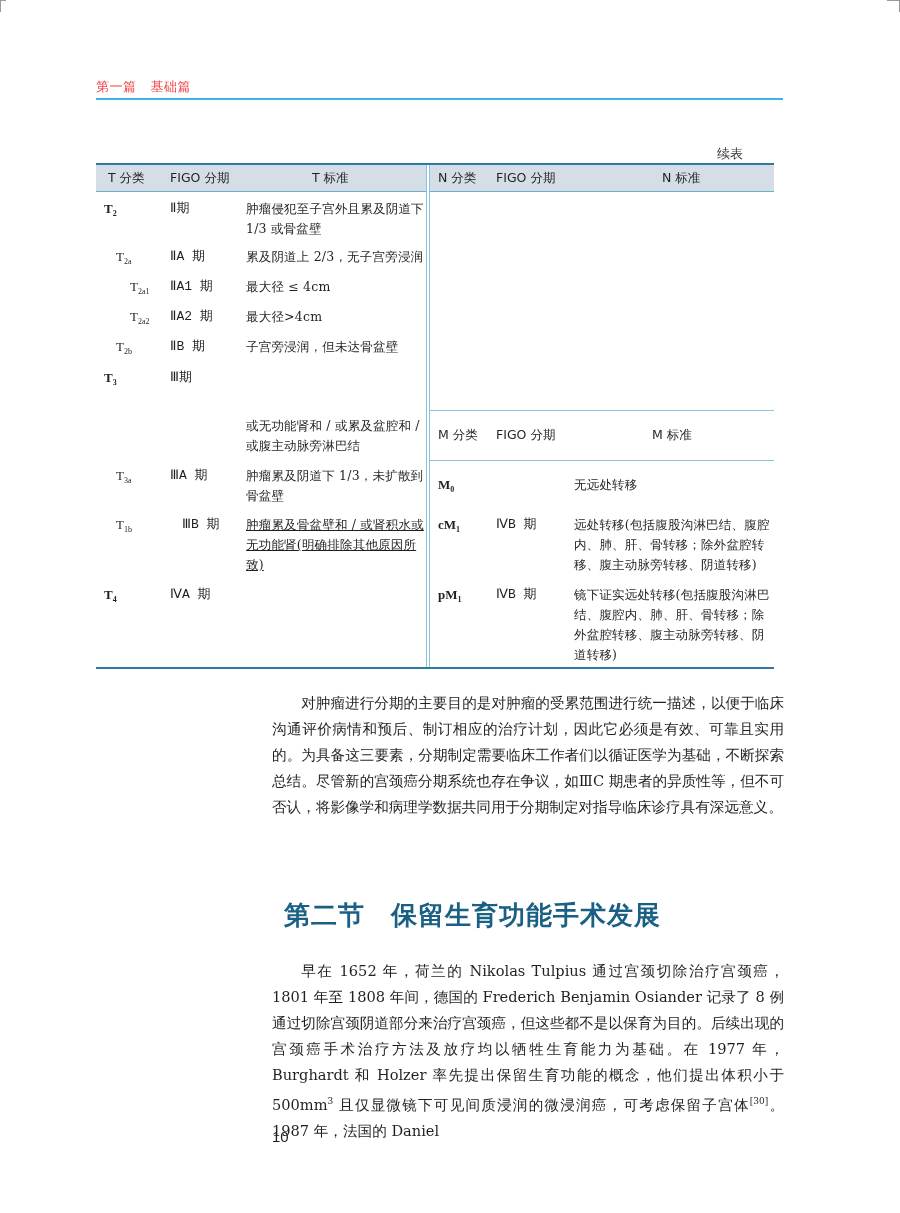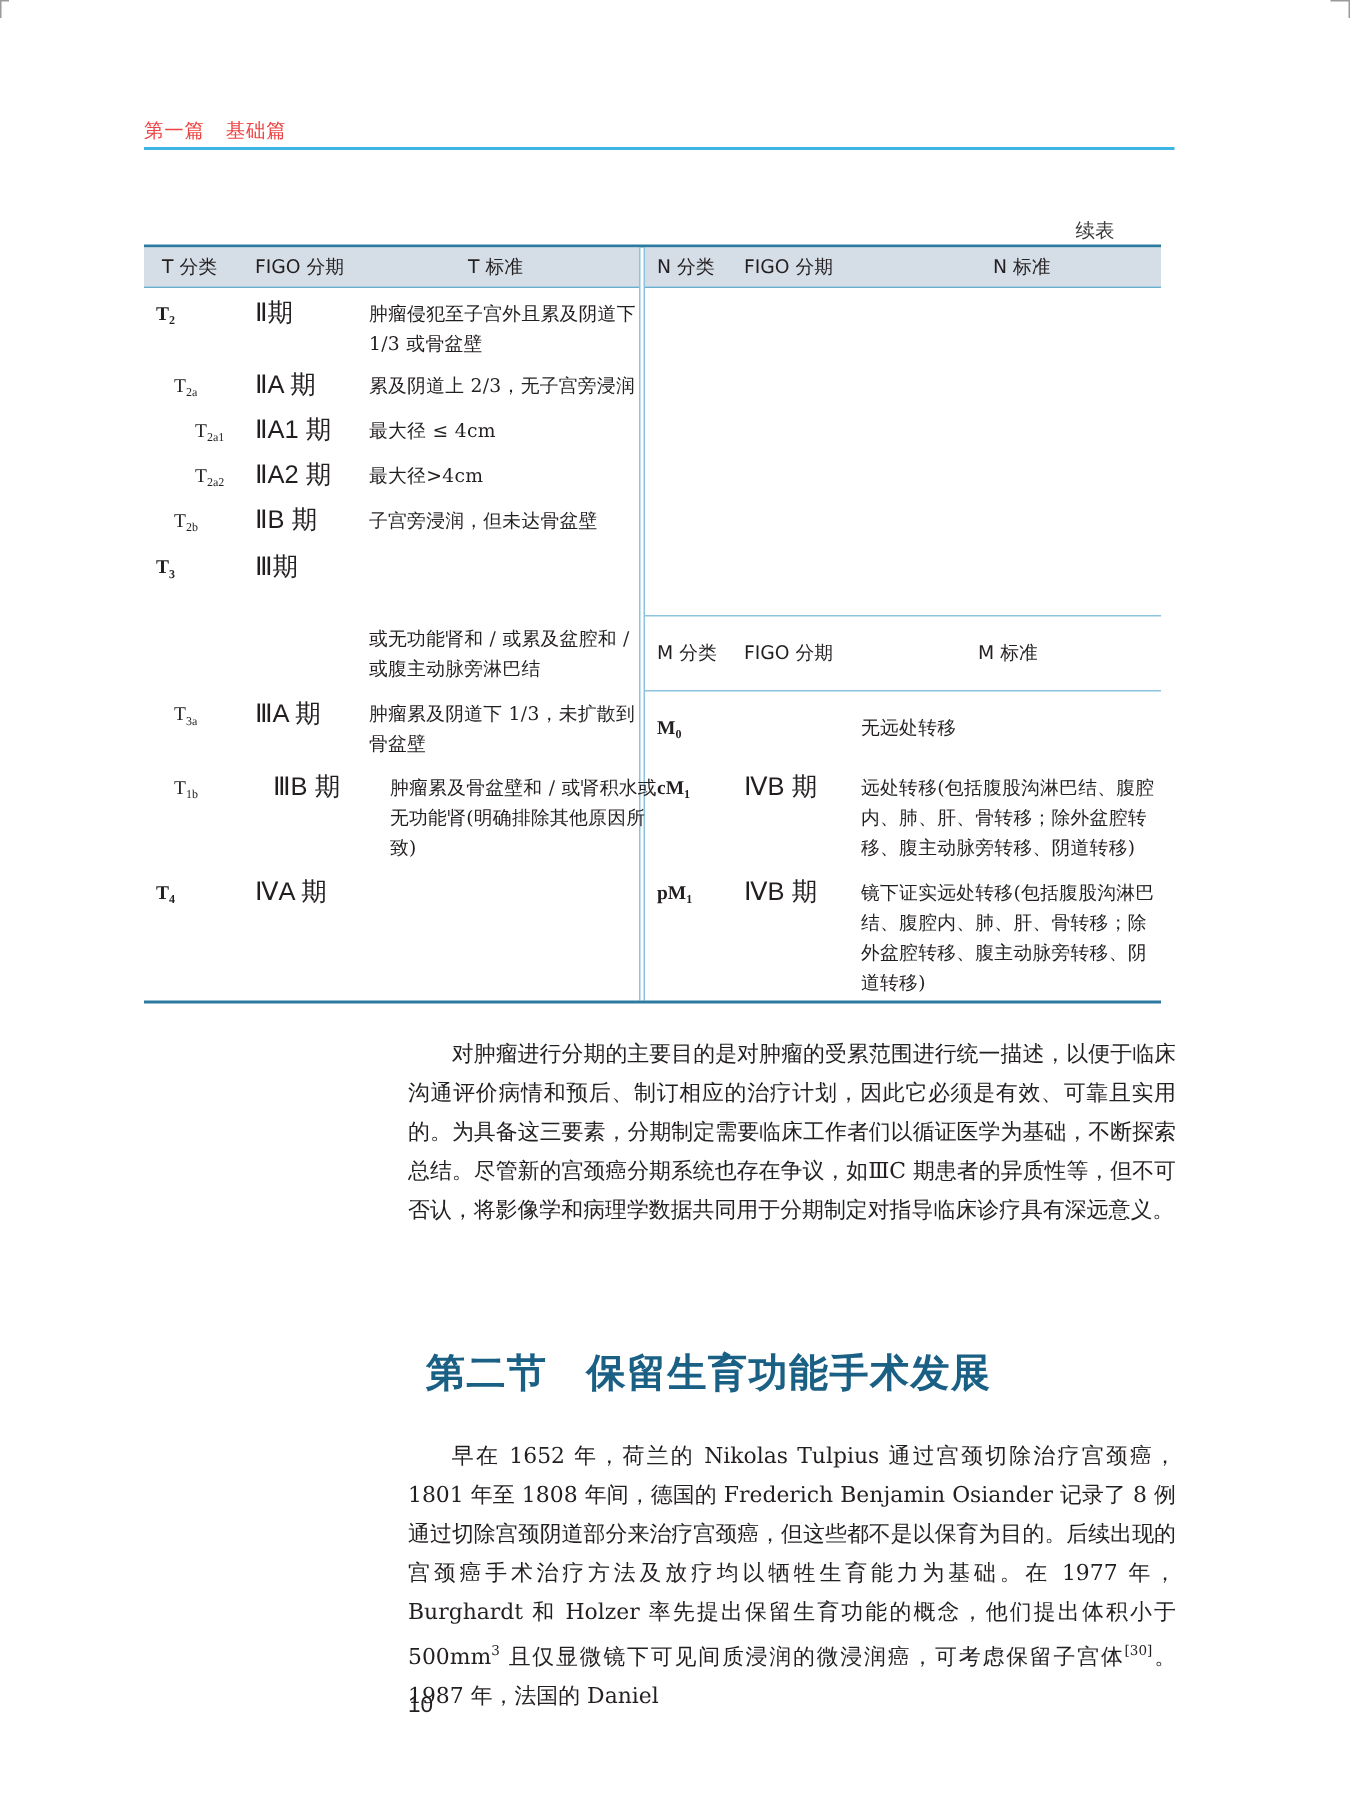--- a/index.html
+++ b/index.html
@@ -27,21 +27,21 @@
   .tbl .vdiv1 { position: absolute; left: 330px; top: 2px; width: 1px; height: 502px; background: #8cc4de; }
   .tbl .vdiv2 { position: absolute; left: 333px; top: 2px; width: 1px; height: 502px; background: #8cc4de; }
   .tbl .mrule { position: absolute; left: 334px; height: 1px; background: #8cc4de; width: 344px; }
 
   .hcell { position: absolute; font-family: "DejaVu Sans", "Liberation Sans", sans-serif; font-size: 12.5px; color: #231f20; line-height: 26px; }
 
   .cell { position: absolute; line-height: 20px; color: #231f20; }
   .code { font-family: "Liberation Serif", "DejaVu Serif", serif; font-size: 13px; }
   .code.bold { font-weight: bold; }
   .code sub { font-size: 8px; vertical-align: -3px; }
-  .figo { font-family: Liberation Sans, sans-serif; font-size: 17px; }
+  .figo { font-family: Liberation Mono, monospace; font-size: 13px; }
   .crit { width: 180px; font-size: 12.5px; letter-spacing: 0.2px; }
   .mcrit { width: 196px; font-size: 12.5px; letter-spacing: 0.2px; }
 
   .para { position: absolute; left: 272px; width: 512px; font-size: 14.6px; line-height: 26px; color: #231f20; text-align: justify; text-indent: 2em; }
   .para sup { font-size: 9px; vertical-align: 6px; }
 
   .section-title { position: absolute; left: 284px; top: 898px; font-family: "DejaVu Sans", "Liberation Sans", sans-serif; font-size: 26px; color: #1a5f84; letter-spacing: 1px; }
   .section-title .gap { display: inline-block; width: 26px; }
 
   .page-num { position: absolute; left: 272px; top: 1128px; font-family: "Liberation Sans", "DejaVu Sans", sans-serif; font-size: 15px; color: #231f20; }
@@ -101,21 +101,21 @@
   <div class="cell code bold" style="left:8px;top:205px;"><span>T</span><sub>3</sub></div>
   <div class="cell figo" style="left:74px;top:205px;">Ⅲ期</div>
   <div class="cell crit" style="left:150px;top:253px;">或无功能肾和 / 或累及盆腔和 / 或腹主动脉旁淋巴结</div>
 
   <div class="cell code" style="left:20px;top:303px;"><span>T</span><sub>3a</sub></div>
   <div class="cell figo" style="left:74px;top:303px;">ⅢA 期</div>
   <div class="cell crit" style="left:150px;top:303px;">肿瘤累及阴道下 1/3，未扩散到骨盆壁</div>
 
   <div class="cell code" style="left:20px;top:352px;"><span>T</span><sub>1b</sub></div>
   <div class="cell figo" style="left:74px;top:352px;margin-left:12px;">ⅢB 期</div>
-  <div class="cell crit" style="left:164px;top:352px;">肿瘤累及骨盆壁和 / 或肾积水或无功能肾(明确排除其他原因所致)</div>
+  <div class="cell crit" style="left:150px;top:352px;text-decoration:underline;">肿瘤累及骨盆壁和 / 或肾积水或无功能肾(明确排除其他原因所致)</div>
 
   <div class="cell code bold" style="left:8px;top:422px;"><span>T</span><sub>4</sub></div>
   <div class="cell figo" style="left:74px;top:422px;">ⅣA 期</div>
 
   <div class="mrule" style="top:247px;"></div>
   <div class="mrule" style="top:297px;"></div>
   <div class="hcell" style="left:342px;top:259px;">M 分类</div>
   <div class="hcell" style="left:400px;top:259px;">FIGO 分期</div>
   <div class="hcell" style="left:556px;top:259px;">M 标准</div>
 

